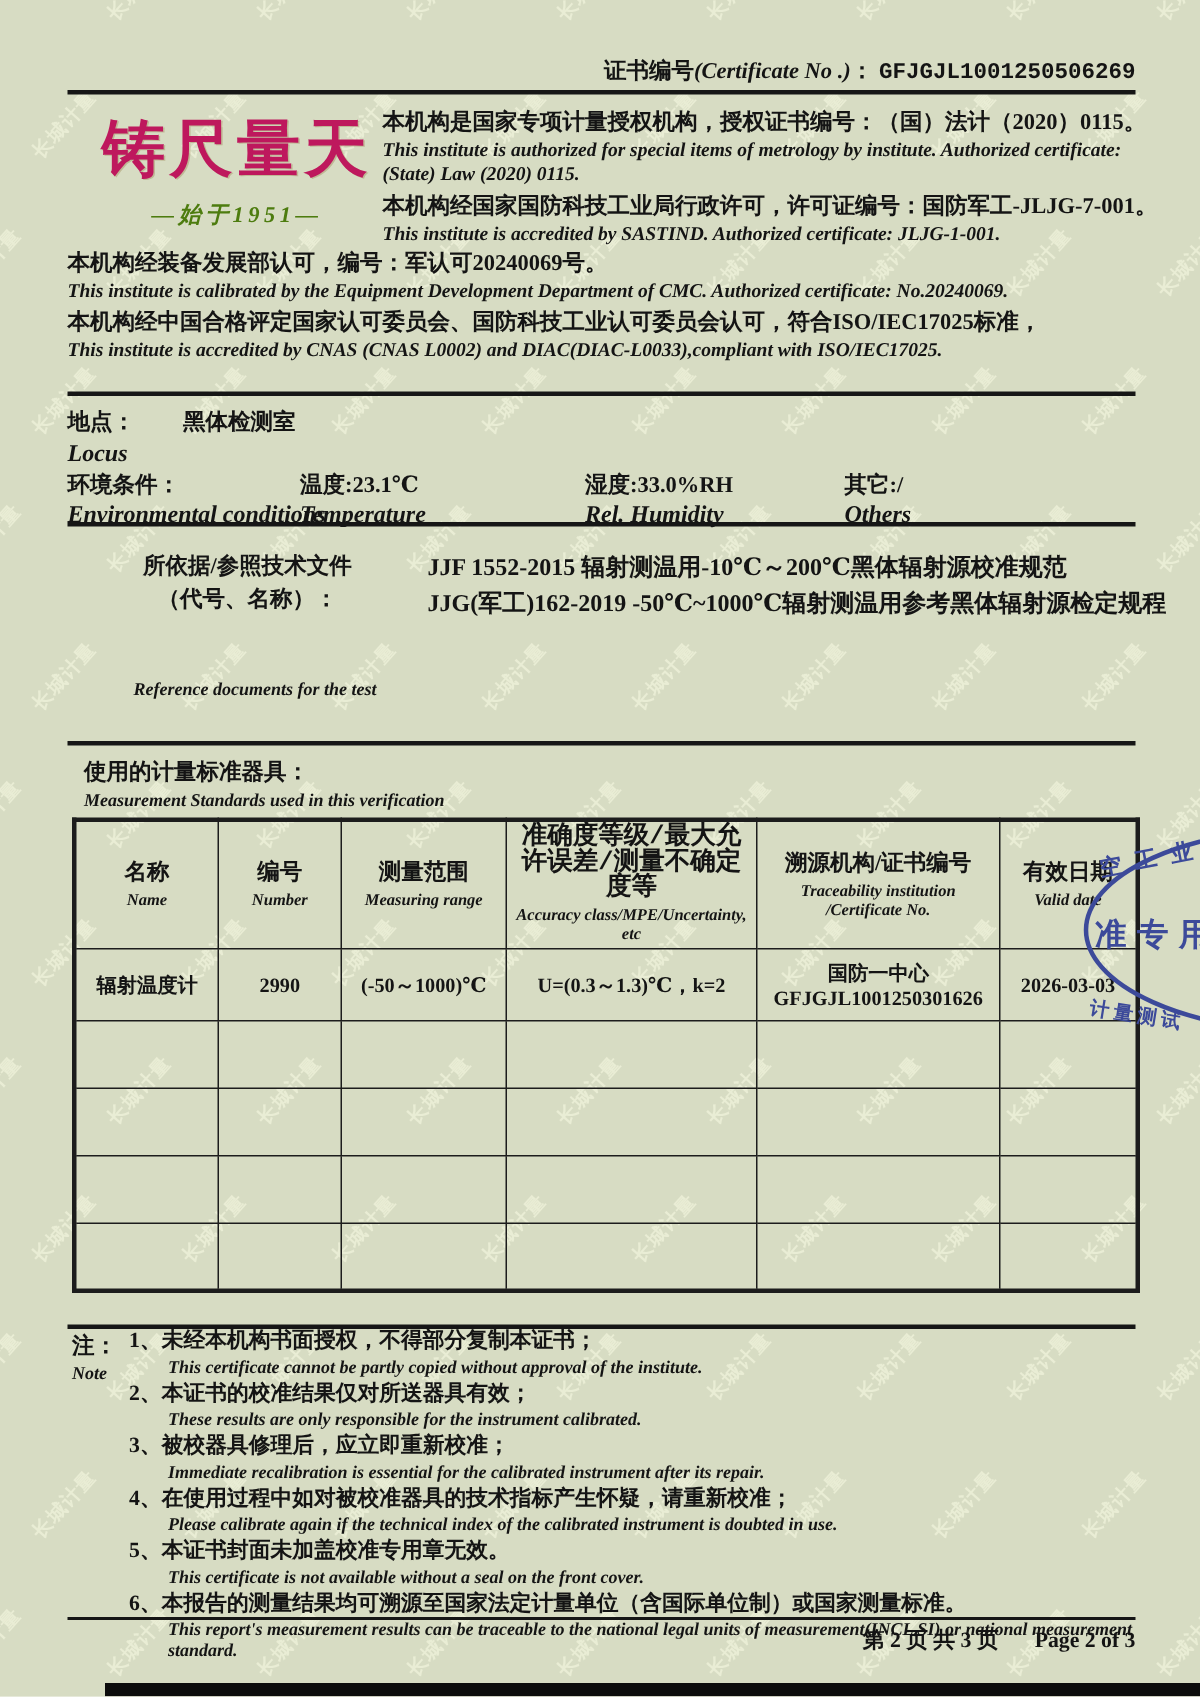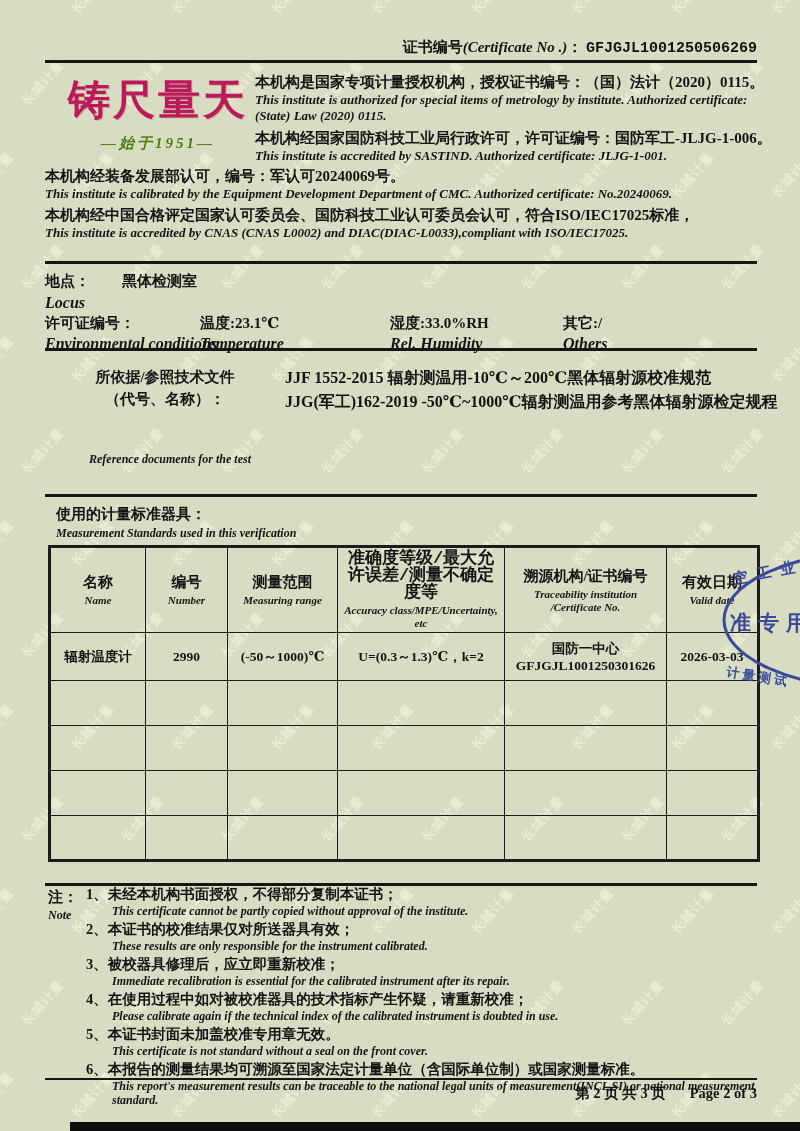--- a/index.html
+++ b/index.html
@@ -203,37 +203,37 @@
 
   <div class="abs logo">
     <div class="logo-title" style="color:#be185d;">铸尺量天</div>
     <div class="logo-sub" style="color:#4d7c0f;">—始于1951—</div>
   </div>
 
   <div class="abs auth-right">
     <div class="cn-line cn">本机构是国家专项计量授权机构，授权证书编号：（国）法计（2020）0115。</div>
     <div class="en-line">This institute is authorized  for  special items of metrology by institute.  Authorized certificate:</div>
     <div class="en-line">(State) Law (2020) 0115.</div>
-    <div class="cn-line cn" style="margin-top:4px;">本机构经国家国防科技工业局行政许可，许可证编号：国防军工-JLJG-1-006。</div>
+    <div class="cn-line cn" style="margin-top:4px;">本机构经国家国防科技工业局行政许可，许可证编号：国防军工-JLJG-7-001。</div>
     <div class="en-line">This institute is accredited by SASTIND. Authorized certificate: JLJG-1-001.</div>
   </div>
 
   <div class="abs auth-full">
     <div class="cn-line cn">本机构经装备发展部认可，编号：军认可20240069号。</div>
     <div class="en-line">This institute is calibrated by the Equipment Development  Department of  CMC. Authorized certificate: No.20240069.</div>
     <div class="cn-line cn" style="margin-top:3px;">本机构经中国合格评定国家认可委员会、国防科技工业认可委员会认可，符合ISO/IEC17025标准，</div>
     <div class="en-line">This institute is accredited by CNAS (CNAS L0002) and DIAC(DIAC-L0033),compliant with ISO/IEC17025.</div>
   </div>
   <div class="rule" style="top:261px;height:3px;"></div>
 
   <div class="abs loc-label" style="left:45px;top:272px;text-align:center;">地点：</div>
   <div class="abs loc-label" style="left:122px;top:272px;">黑体检测室</div>
   <div class="abs loc-en en" style="left:45px;top:294px;">Locus</div>
 
-  <div class="abs loc-label" style="left:45px;top:314px;">许可证编号：</div>
+  <div class="abs loc-label" style="left:45px;top:314px;">环境条件：</div>
   <div class="abs loc-label" style="left:200px;top:314px;">温度:23.1℃</div>
   <div class="abs loc-label" style="left:390px;top:314px;">湿度:33.0%RH</div>
   <div class="abs loc-label" style="left:563px;top:314px;">其它:/</div>
   <div class="abs loc-en en" style="left:45px;top:335px;">Environmental conditions</div>
   <div class="abs loc-en en" style="left:200px;top:335px;">Temperature</div>
   <div class="abs loc-en en" style="left:390px;top:335px;">Rel. Humidity</div>
   <div class="abs loc-en en" style="left:563px;top:335px;">Others</div>
   <div class="rule" style="top:348px;height:3px;"></div>
 
   <div class="abs ref-label cn" style="left:50px;top:390px;font-size:15px;">（代号、名称）：</div>
@@ -339,21 +339,21 @@
   <div class="abs notes">
     <div class="note-cn">1、未经本机构书面授权，不得部分复制本证书；</div>
     <div class="note-en">This certificate cannot be partly copied without approval of the institute.</div>
     <div class="note-cn">2、本证书的校准结果仅对所送器具有效；</div>
     <div class="note-en">These results are only responsible for the instrument calibrated.</div>
     <div class="note-cn">3、被校器具修理后，应立即重新校准；</div>
     <div class="note-en">Immediate recalibration is essential for the calibrated instrument after its repair.</div>
     <div class="note-cn">4、在使用过程中如对被校准器具的技术指标产生怀疑，请重新校准；</div>
     <div class="note-en">Please calibrate again if the technical index of the calibrated instrument is doubted in use.</div>
     <div class="note-cn">5、本证书封面未加盖校准专用章无效。</div>
-    <div class="note-en">This certificate is not standard without a seal on the front cover.</div>
+    <div class="note-en">This certificate is not available without a seal on the front cover.</div>
     <div class="note-cn">6、本报告的测量结果均可溯源至国家法定计量单位（含国际单位制）或国家测量标准。</div>
     <div class="note-en">This report's measurement results can be traceable to the national legal units of measurement(INCL SI) or national measurement standard.</div>
   </div>
 
   <div class="rule" style="top:1078px;height:2px;"></div>
   <div class="abs footer-line">
     <span>第 2 页 共 3 页</span><span class="footer-gap"></span><span>Page 2 of 3</span>
   </div>
   <div class="bottom-bar"></div>
 </div>

